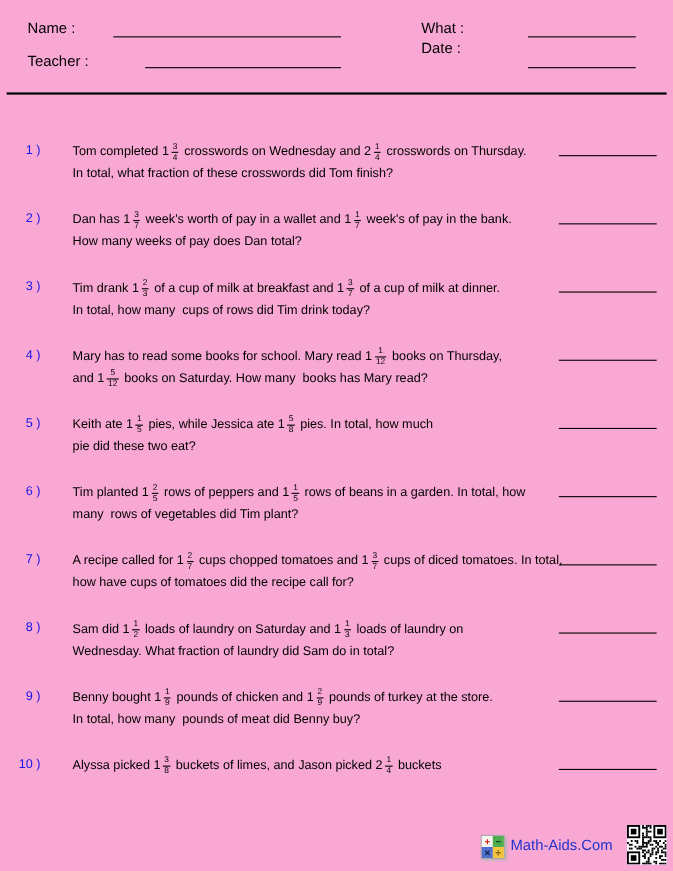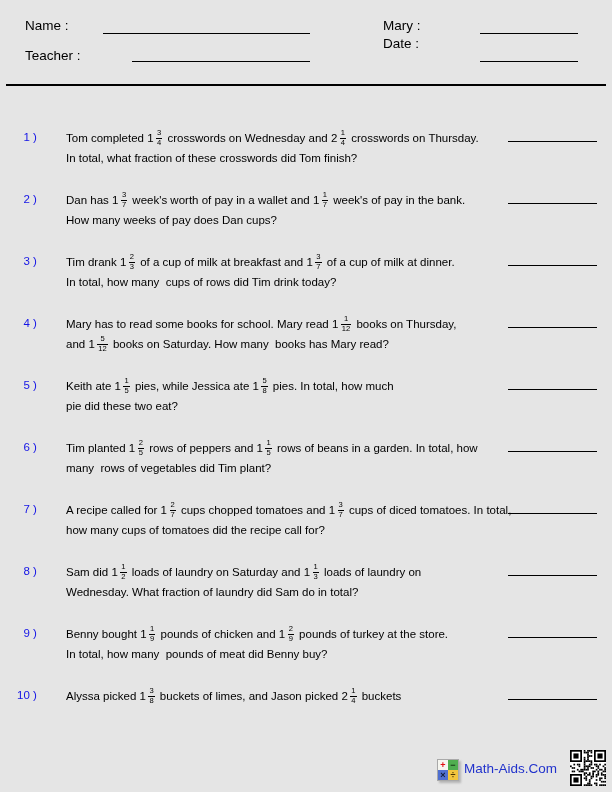--- a/index.html
+++ b/index.html
@@ -1,16 +1,16 @@
 <!DOCTYPE html>
 <html><head>
 <meta charset="utf-8">
 <style>
   html,body{margin:0;padding:0;background:#fff;}
-  #page{position:relative;width:612px;height:792px;background:#e5e5e5;
+  #page{position:relative;width:612px;height:792px;background:#f9a8d4;
         font-family:"Liberation Sans",sans-serif;color:#000;overflow:hidden;}
 
   
   .hdr-label{position:absolute;font-size:13.5px;color:#000;white-space:nowrap;}
   .blank-line{position:absolute;border-bottom:1.6px solid #000;height:0;}
   #divider{position:absolute;top:84px;left:6px;width:600px;height:1.6px;background:#000;}
 
   
   #title{position:absolute;top:90px;left:0;width:612px;text-align:center;
          font-size:13.5px;font-weight:bold;color:#0b0bee;
@@ -43,21 +43,21 @@
   #brand{position:absolute;left:464px;top:761px;font-size:13.5px;color:#2233cc;text-align:right;}
   #qr{position:absolute;left:570px;top:750px;width:36px;height:36px;background:#fff;}
 </style>
 </head>
 <body>
 
 <div id="page">
 
   <div class="hdr-label" style="left:25px;top:18px">Name :</div>
   <div class="blank-line" style="left:103px;top:33px;width:207px"></div>
-  <div class="hdr-label" style="left:383px;top:18px">Mary :</div>
+  <div class="hdr-label" style="left:383px;top:18px">What :</div>
   <div class="blank-line" style="left:480px;top:33px;width:98px"></div>
 
   <div class="hdr-label" style="left:25px;top:48px">Teacher :</div>
   <div class="blank-line" style="left:132px;top:61px;width:178px"></div>
   <div class="hdr-label" style="left:383px;top:36px">Date :</div>
   <div class="blank-line" style="left:480px;top:61px;width:98px"></div>
 
   <div id="divider"></div>
 
 
@@ -67,21 +67,21 @@
         <div class="plines">
           <div class="pline">Tom completed 1<span class="frac"><span class="num">3</span><span class="den">4</span></span> crosswords on Wednesday and 2<span class="frac"><span class="num">1</span><span class="den">4</span></span> crosswords on Thursday.</div>
           <div class="pline">In total, what fraction of these crosswords did Tom finish?</div>
         </div>
         <div class="answer"></div>
       </div>
       <div class="problem">
         <div class="pnum">2 ) </div>
         <div class="plines">
           <div class="pline">Dan has 1<span class="frac"><span class="num">3</span><span class="den">7</span></span> week's worth of pay in a wallet and 1<span class="frac"><span class="num">1</span><span class="den">7</span></span> week's of pay in the bank.</div>
-          <div class="pline">How many weeks of pay does Dan cups?</div>
+          <div class="pline">How many weeks of pay does Dan total?</div>
         </div>
         <div class="answer"></div>
       </div>
       <div class="problem">
         <div class="pnum">3 ) </div>
         <div class="plines">
           <div class="pline">Tim drank 1<span class="frac"><span class="num">2</span><span class="den">3</span></span> of a cup of milk at breakfast and 1<span class="frac"><span class="num">3</span><span class="den">7</span></span> of a cup of milk at dinner.</div>
           <div class="pline">In total, how many  cups of rows did Tim drink today?</div>
         </div>
         <div class="answer"></div>
@@ -107,21 +107,21 @@
         <div class="plines">
           <div class="pline">Tim planted 1<span class="frac"><span class="num">2</span><span class="den">5</span></span> rows of peppers and 1<span class="frac"><span class="num">1</span><span class="den">5</span></span> rows of beans in a garden. In total, how</div>
           <div class="pline">many  rows of vegetables did Tim plant?</div>
         </div>
         <div class="answer"></div>
       </div>
       <div class="problem">
         <div class="pnum">7 ) </div>
         <div class="plines">
           <div class="pline">A recipe called for 1<span class="frac"><span class="num">2</span><span class="den">7</span></span> cups chopped tomatoes and 1<span class="frac"><span class="num">3</span><span class="den">7</span></span> cups of diced tomatoes. In total,</div>
-          <div class="pline">how many cups of tomatoes did the recipe call for?</div>
+          <div class="pline">how have cups of tomatoes did the recipe call for?</div>
         </div>
         <div class="answer"></div>
       </div>
       <div class="problem">
         <div class="pnum">8 ) </div>
         <div class="plines">
           <div class="pline">Sam did 1<span class="frac"><span class="num">1</span><span class="den">2</span></span> loads of laundry on Saturday and 1<span class="frac"><span class="num">1</span><span class="den">3</span></span> loads of laundry on</div>
           <div class="pline">Wednesday. What fraction of laundry did Sam do in total?</div>
         </div>
         <div class="answer"></div>

